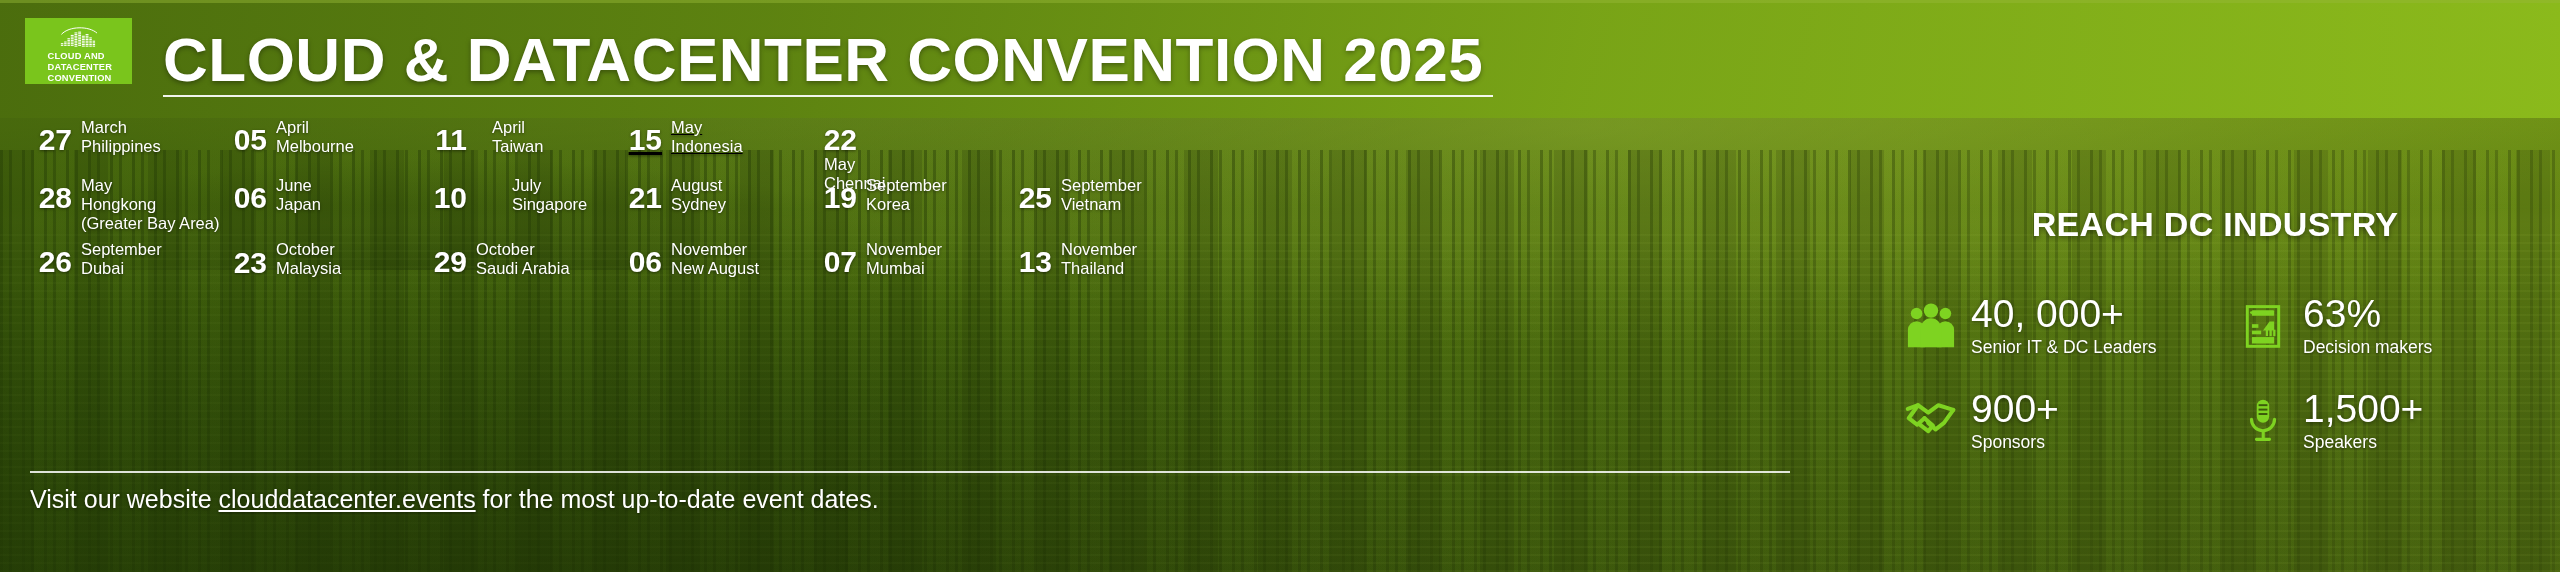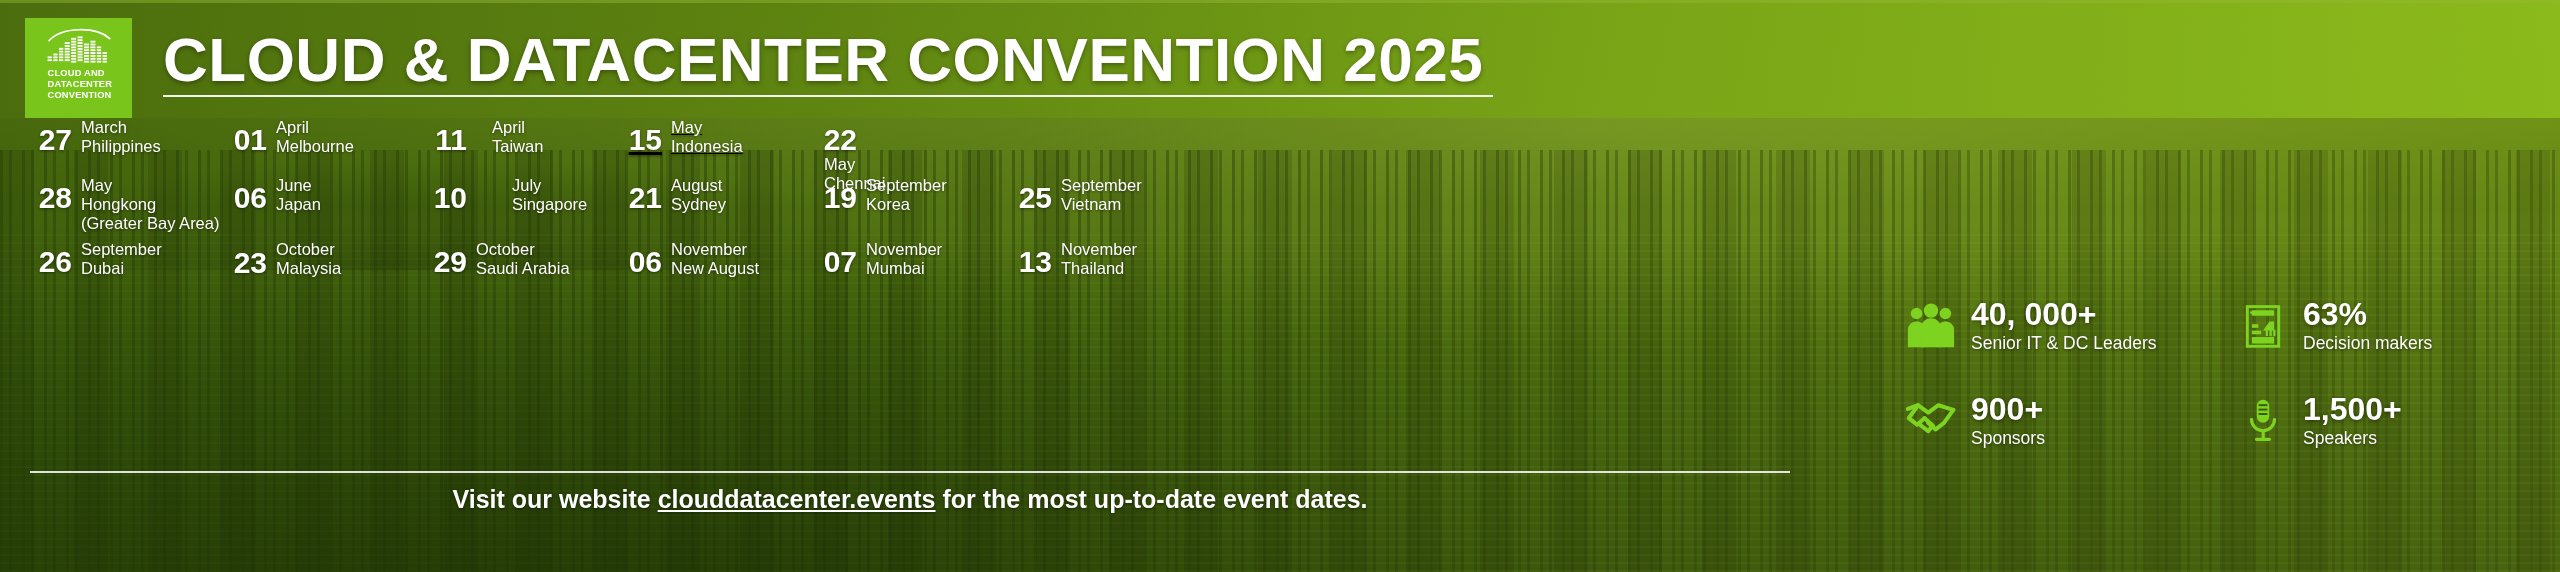--- a/index.html
+++ b/index.html
@@ -72,21 +72,21 @@
     background:linear-gradient(100deg, #4b6d0d 0%, #5d8310 30%, #79a516 62%, #8dbd1c 100%);
     opacity:0.92;
   }
   .bg-topline { position:absolute; left:0; right:0; top:0; height:3px; background:rgba(150,185,55,0.45); }
 
   
   #content { position:absolute; inset:0; }
 
   
   .logo-box {
-    position:absolute; left:25px; top:18px; width:107px; height:100px;
+    position:absolute; left:25px; top:18px; width:107px; height:66px;
     background:#7ac51c;
     display:flex; flex-direction:column; align-items:center; justify-content:flex-start;
     padding-top:7px;
   }
   .logo-mark { width:72px; height:40px; display:block; }
   .logo-text {
     margin-top:3px; color:#ffffff; font-weight:bold; font-size:9.3px;
     line-height:1.18; letter-spacing:0.2px; text-align:left; width:62px;
   }
 
@@ -118,42 +118,41 @@
   .dtxt .c { display:block; }
 
   .bottom-rule {
     position:absolute; left:30px; top:471px; width:1760px; height:2px;
     background:rgba(255,255,255,0.85);
   }
 
   
   .footer {
     position:absolute; left:30px; top:484px; width:1760px;
-    text-align:center; color:#ffffff; font-size:25px; line-height:1.26;
+    color:#ffffff; font-size:25px; line-height:1.26;
     text-shadow:0 1px 3px rgba(0,0,0,0.45);
-    font-weight:bold;
   }
   .footer .url { text-decoration:underline; }
 
   
   .reach-title {
     position:absolute; left:1925px; top:205px; width:580px;
     text-align:center; color:#ffffff; font-weight:bold; font-size:34px;
     letter-spacing:0.3px;
     text-shadow:0 2px 5px rgba(0,0,0,0.4);
   }
   .stats {
     position:absolute; left:1905px; top:278px; width:640px;
     display:grid; grid-template-columns:332px 308px; grid-template-rows:95px 95px;
   }
   .stat { display:flex; align-items:center; }
   .stat-icon { width:52px; height:52px; flex:0 0 52px; margin-right:14px; display:flex; align-items:center; justify-content:center; }
   .stat-txt { line-height:1.1; }
   .stat-num {
-    display:block; color:#ffffff; font-weight:bold; font-size:32px;
+    display:block; color:#ffffff; font-weight:normal; font-size:39px;
     text-shadow:0 1px 4px rgba(0,0,0,0.45);
   }
   .stat-lbl {
     display:block; color:#ffffff; font-size:17.5px; margin-top:2px;
     text-shadow:0 1px 3px rgba(0,0,0,0.45);
   }
 </style>
 </head>
 <body>
 
@@ -248,21 +247,21 @@
 
     <div class="dates" style="position: absolute;">
         <div class="date-cell" style="position: absolute; left: 30px; top: 0px;">
           <div class="day">27</div>
           <div class="dtxt">
             <span class="m">March</span>
             <span class="c">Philippines</span>
           </div>
         </div>
         <div class="date-cell" style="position: absolute; left: 225px; top: 0px;">
-          <div class="day">01</div>
+          <div class="day">05</div>
           <div class="dtxt">
             <span class="m">April</span>
             <span class="c">Melbourne</span>
           </div>
         </div>
         <div class="date-cell" style="position: absolute; left: 425px; top: 0px; gap: 16px;">
           <div class="day">11</div>
           <div class="dtxt">
             <span class="m">April</span>
             <span class="c">Taiwan</span>
@@ -367,20 +366,21 @@
             <span class="c">Thailand</span>
           </div>
         </div>
       </div>
 
     <div class="bottom-rule"></div>
     <div class="footer">
       <span>Visit our website </span><span class="url">clouddatacenter.events</span><span> for the most up-to-date event dates.</span>
     </div>
 
+    <div class="reach-title">REACH DC INDUSTRY</div>
     <div class="stats">
         <div class="stat">
           <div class="stat-icon">
             <svg viewBox="0 0 52 52" width="50" height="50">
               <g fill="#7ed321">
                 <circle cx="11" cy="13" r="6"></circle>
                 <path d="M2 48 V30 a9 9 0 0 1 18 0 V48 Z"></path>
                 <circle cx="41" cy="13" r="6"></circle>
                 <path d="M32 48 V30 a9 9 0 0 1 18 0 V48 Z"></path>
                 <circle cx="26" cy="10" r="7.5"></circle>

